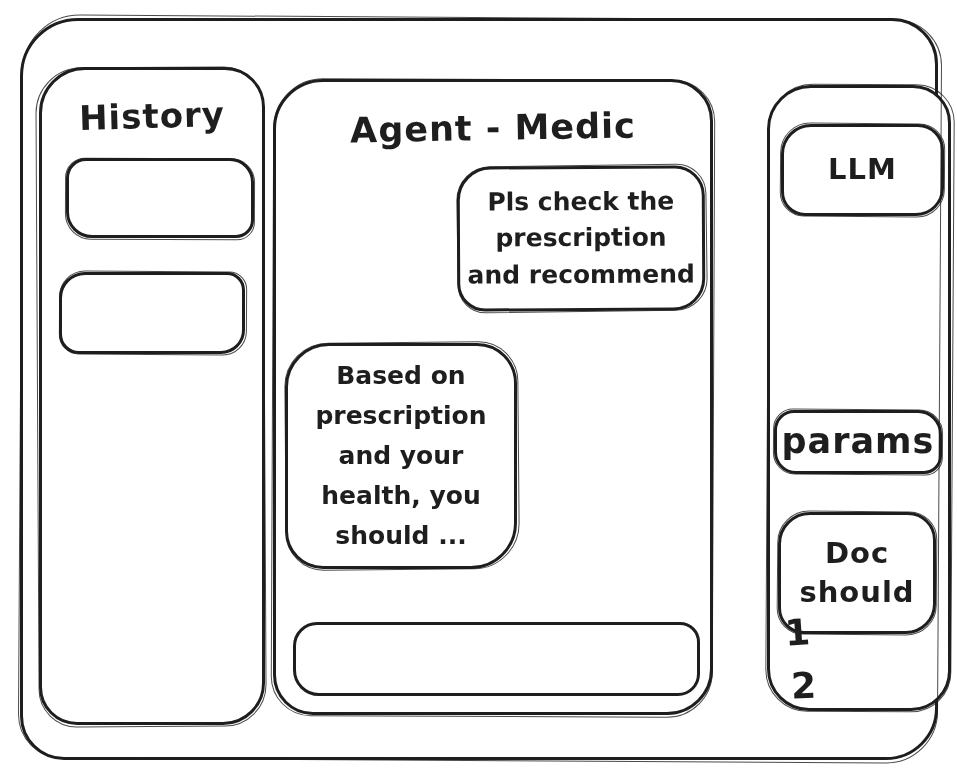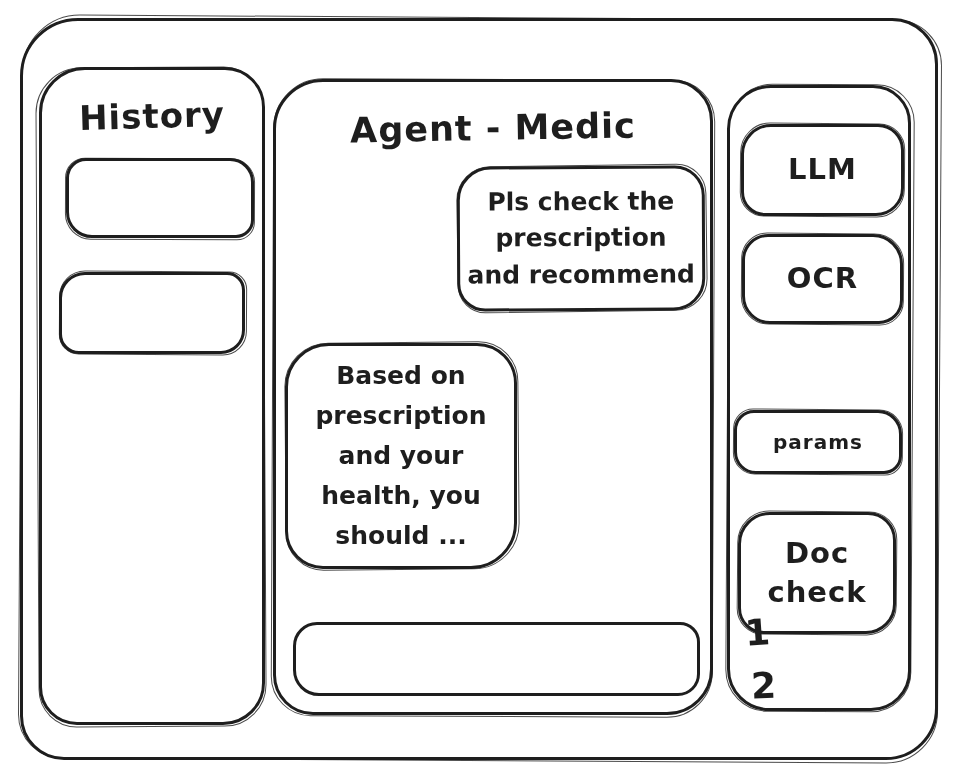--- a/index.html
+++ b/index.html
@@ -106,21 +106,21 @@
     background:var(--paper);
     font:inherit;
     font-size:24px;
     padding:0 20px;
     outline:none;
     color:var(--ink);
   }
 
   
   .tools-panel{
-    left:704px;top:64px;width:184px;height:626px;
+    left:744px;top:64px;width:184px;height:626px;
     border-radius:44px 38px 40px 42px;
   }
   .tool-box{
     position:absolute;
     border:3.2px solid var(--ink);
     background:var(--paper);
     display:flex;align-items:center;justify-content:center;
     text-align:center;
     font-weight:bold;
     font-size:29px;
@@ -129,21 +129,21 @@
     line-height:1.35;
     cursor:pointer;
   }
   .tool-box::after{
     content:"";position:absolute;inset:-4px;
     border:1.6px solid var(--ink);border-radius:inherit;
     opacity:.8;pointer-events:none;transform:rotate(.5deg);
   }
   .tool-llm{left:11px;top:36px;width:163px;height:92px;border-radius:30px 26px 28px 24px;}
   .tool-ocr{left:12px;top:146px;width:161px;height:90px;border-radius:26px 30px 24px 28px;}
-  .tool-params{left:4px;top:322px;width:168px;height:64px;border-radius:20px 24px 18px 22px;font-size:20px;}
+  .tool-params{left:4px;top:322px;width:168px;height:64px;border-radius:20px 24px 18px 22px;font-size:35px;}
   .tool-doc{left:8px;top:424px;width:158px;height:122px;border-radius:32px 28px 30px 26px;}
   .marker{
     position:absolute;
     font-weight:bold;
     font-size:36px;
     line-height:1;
   }
   .marker-1{left:15px;top:527px;transform:rotate(-4deg);}
   .marker-2{left:21px;top:580px;transform:rotate(-2deg);}
 </style>
@@ -173,28 +173,25 @@
 health, you
 should ...</div>
 
       <input class="chat-input" type="text" value="" style="">
     </div>
 
     <div class="sk sk-a tools-panel">
       <div class="tool-box tool-llm">
         <span>LLM</span>
       </div>
-      <div class="tool-box tool-ocr">
-        <span>OCR</span>
-      </div>
       <div class="tool-box tool-params">
         <span>params</span>
       </div>
       <div class="tool-box tool-doc">
         <span>Doc
-check</span>
+should</span>
       </div>
       <div class="marker marker-1">1</div>
       <div class="marker marker-2">2</div>
     </div>
 
   </div>
 </div>
 
 </body></html>

